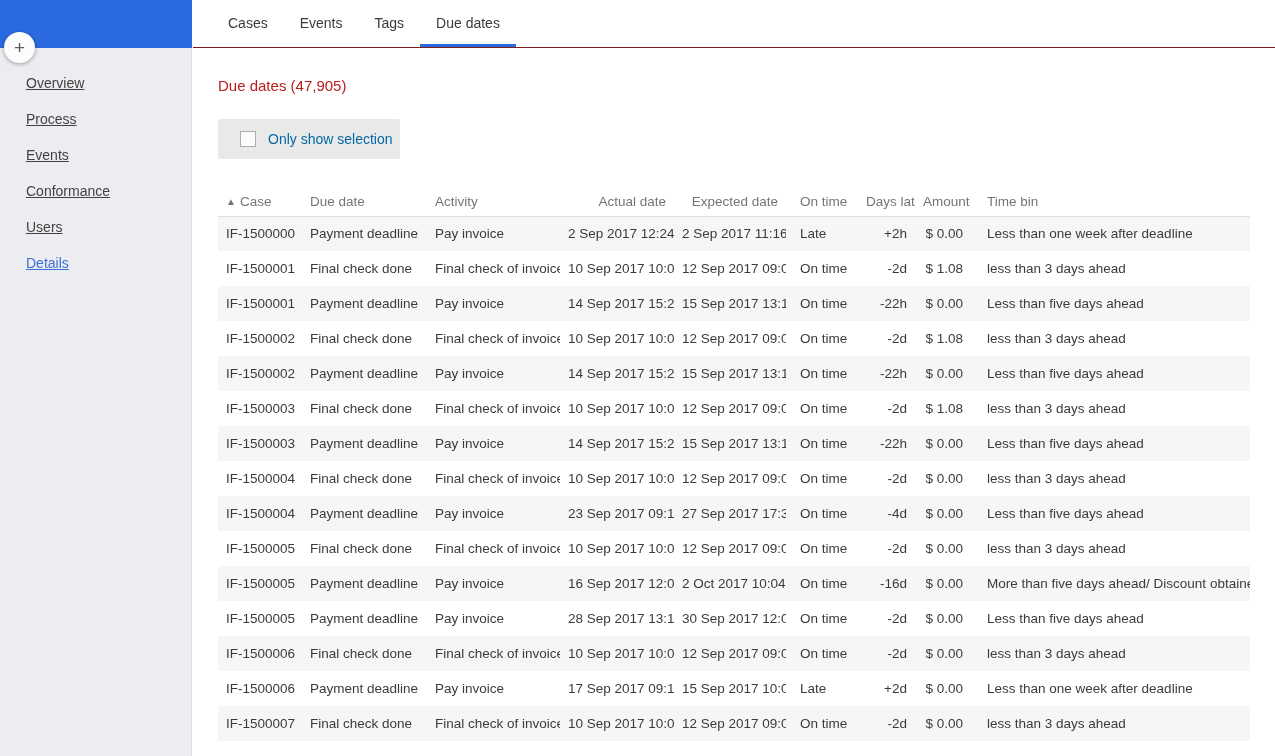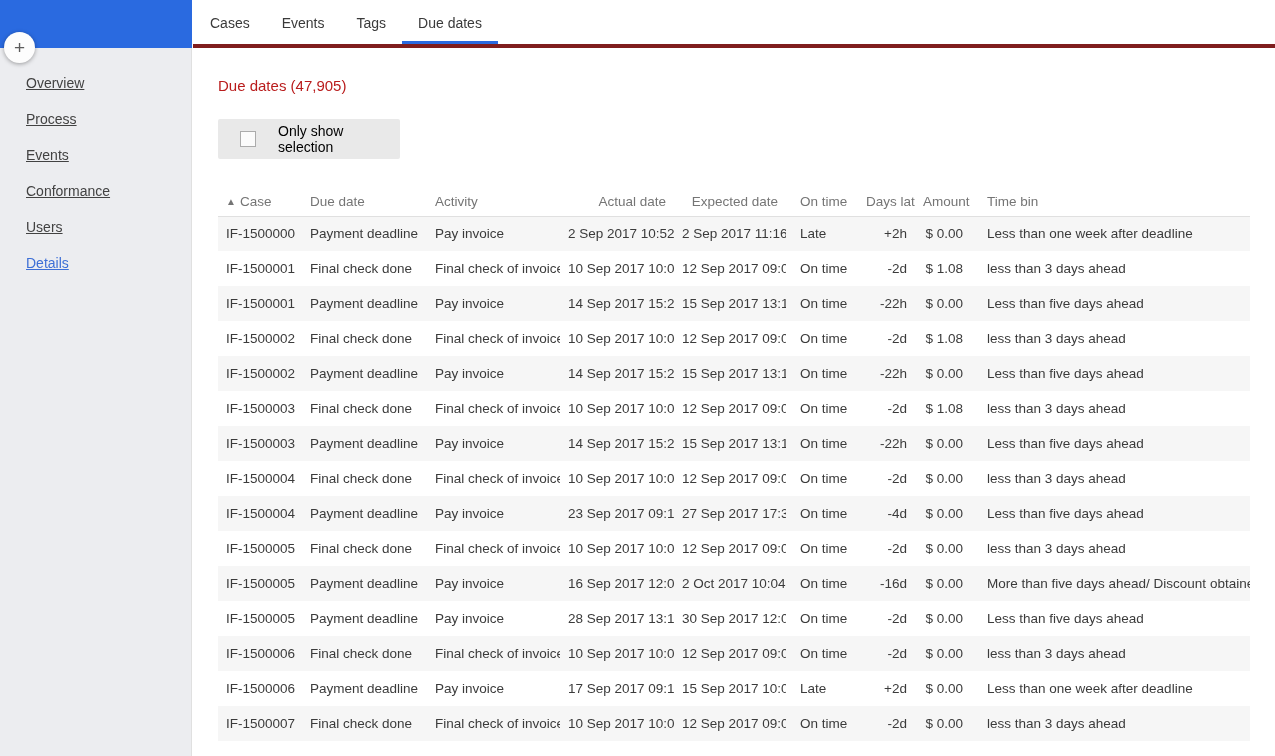--- a/index.html
+++ b/index.html
@@ -16,34 +16,34 @@
     display: flex; align-items: center; justify-content: center; cursor: pointer;
     box-shadow: 0 1px 4px rgba(0,0,0,0.35); z-index: 5; }
   .sidebar-nav { position: absolute; top: 65px; left: 0; width: 100%; }
   .nav-item { height: 36px; line-height: 36px; padding-left: 26px; font-size: 14px;
     color: #424242; cursor: pointer; text-decoration: underline; }
   .nav-item.active { color: #3d6fd6; }
 
   
   .main { position: absolute; left: 193px; top: 0; width: 1082px; height: 756px; background: #fff; }
 
-  .tabbar { height: 48px; border-bottom: 4px solid #7f1d1d; display: flex; align-items: stretch;
-    padding-left: 1px; }
+  .tabbar { height: 48px; border-bottom: 1px solid #7f1d1d; display: flex; align-items: stretch;
+    padding-left: 19px; }
   .tab { padding: 0 16px; line-height: 47px; font-size: 14px; color: #3a3a3a; cursor: pointer;
     border-bottom: 3px solid transparent; }
   .tab.active { border-bottom-color: #2a6ae0; }
 
   .content { padding-left: 25px; }
   .page-title { margin-top: 29px; font-size: 15px; font-weight: 400; color: #b91c1c; }
 
   .selection-panel { margin-top: 25px; width: 182px; height: 40px; background: #e9e9e9;
     border-radius: 2px; display: flex; align-items: center; padding-left: 22px; cursor: pointer; }
   .checkbox { width: 16px; height: 16px; background: #fbfbfb; border: 1px solid #ababab;
     display: inline-block; flex: 0 0 auto; }
-  .selection-label { margin-left: 22px; font-size: 14px; color: #000000; }
+  .selection-label { margin-left: 12px; font-size: 14px; color: #0369a1; }
 
   
   table.due-table { margin-top: 28px; width: 1032px; border-collapse: collapse; table-layout: fixed; }
   .due-table col.c-case     { width: 84px; }
   .due-table col.c-due      { width: 125px; }
   .due-table col.c-act      { width: 133px; }
   .due-table col.c-actual   { width: 114px; }
   .due-table col.c-expected { width: 112px; }
   .due-table col.c-ontime   { width: 72px; }
   .due-table col.c-dayslate { width: 57px; }
@@ -117,21 +117,21 @@
             <th class="al-right col-dayslate">Days late</th>
             <th class="al-right col-amount">Amount</th>
             <th class="col-timebin">Time bin</th>
           </tr>
         </thead>
       <tbody>
           <tr>
             <td class="col-case">IF-1500000</td>
             <td class="col-duedate">Payment deadline</td>
             <td class="col-activity">Pay invoice</td>
-            <td class="al-right col-actualdate">2 Sep 2017 10:52</td>
+            <td class="al-right col-actualdate">2 Sep 2017 12:24</td>
             <td class="al-right col-expecteddate">2 Sep 2017 11:16</td>
             <td class="col-ontime">Late</td>
             <td class="al-right col-dayslate">+2h</td>
             <td class="al-right col-amount">$ 0.00</td>
             <td class="col-timebin">Less than one week after deadline</td>
           </tr>
           <tr>
             <td class="col-case">IF-1500001</td>
             <td class="col-duedate">Final check done</td>
             <td class="col-activity">Final check of invoice</td>

